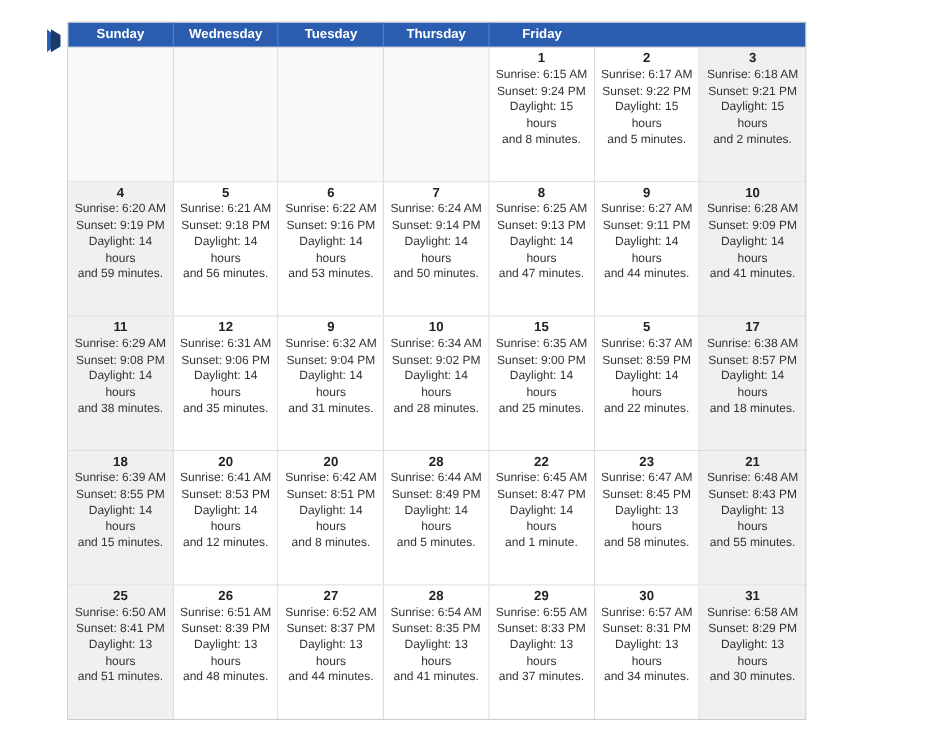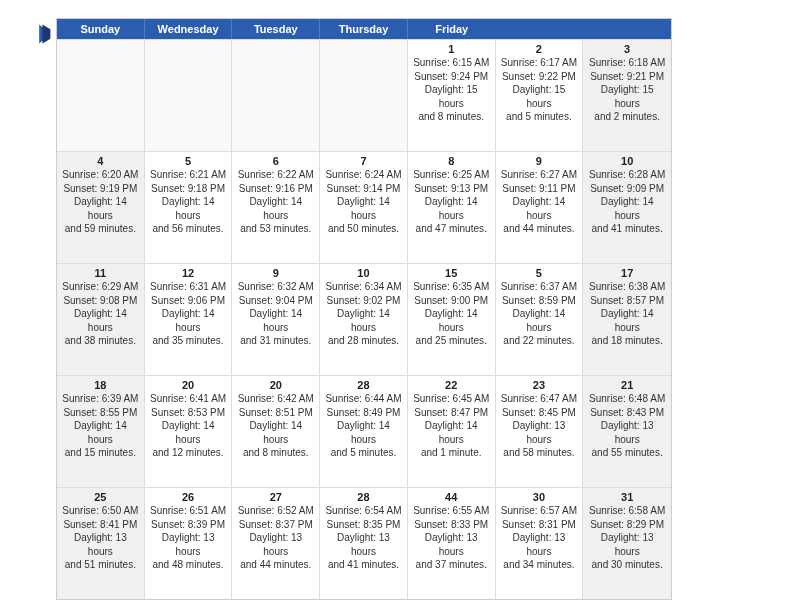--- a/index.html
+++ b/index.html
@@ -257,21 +257,21 @@
           </div>
           <div class="cal-cell">
             <div class="day-num">27</div>
             <div class="cell-text">Sunrise: 6:52 AM<br>Sunset: 8:37 PM<br>Daylight: 13 hours<br>and 44 minutes.</div>
           </div>
           <div class="cal-cell">
             <div class="day-num">28</div>
             <div class="cell-text">Sunrise: 6:54 AM<br>Sunset: 8:35 PM<br>Daylight: 13 hours<br>and 41 minutes.</div>
           </div>
           <div class="cal-cell">
-            <div class="day-num">44</div>
+            <div class="day-num">29</div>
             <div class="cell-text">Sunrise: 6:55 AM<br>Sunset: 8:33 PM<br>Daylight: 13 hours<br>and 37 minutes.</div>
           </div>
           <div class="cal-cell">
             <div class="day-num">30</div>
             <div class="cell-text">Sunrise: 6:57 AM<br>Sunset: 8:31 PM<br>Daylight: 13 hours<br>and 34 minutes.</div>
           </div>
           <div class="cal-cell shaded">
             <div class="day-num">31</div>
             <div class="cell-text">Sunrise: 6:58 AM<br>Sunset: 8:29 PM<br>Daylight: 13 hours<br>and 30 minutes.</div>
           </div>

